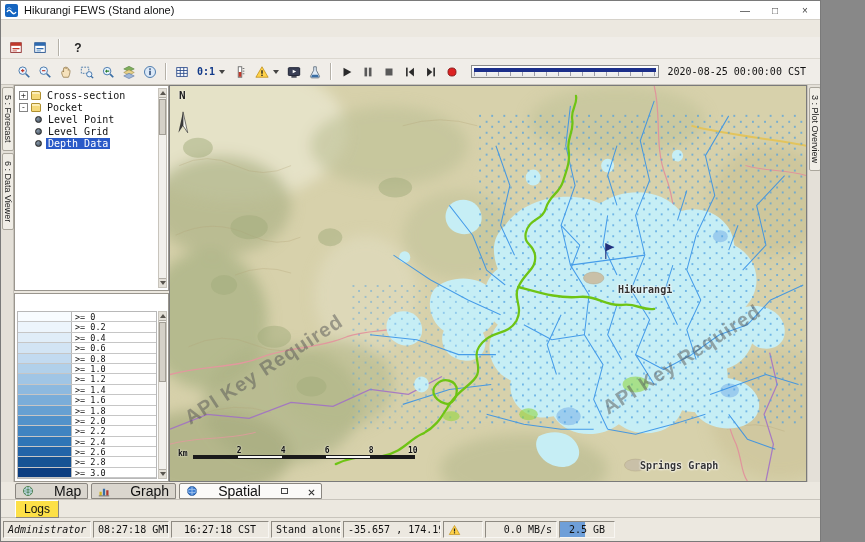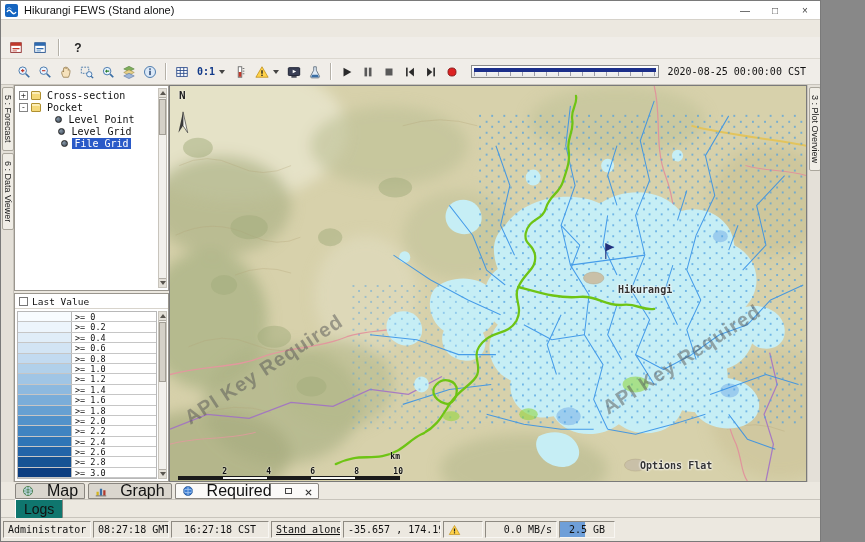--- a/index.html
+++ b/index.html
@@ -41,21 +41,21 @@
   .right-strip { position:absolute; right:0; top:0; bottom:0; width:13px; background:#e4e0d8; border-left:1px solid #c8c4bc; }
   .vtab { writing-mode:vertical-rl; font-size:9px; color:#222; background:#f0ede6; border:1px solid #aaa69c; padding:7px 0; margin:2px 1px; text-align:center; border-radius:2px; }
 
   
   .left-panel { position:absolute; left:13px; top:0; bottom:0; width:155px; background:#ece8e0; }
   .tree-panel { position:absolute; left:0; right:0; top:0; height:206px; background:#fff; border:1px solid #9a968e; }
   .tree-rows { position:absolute; left:2px; top:3px; right:11px; bottom:2px; overflow:hidden; }
   .trow { display:flex; align-items:center; height:12px; font:10px "DejaVu Sans Mono", monospace; color:#111; white-space:nowrap; }
   .texp { width:9px; height:9px; font:8px/8px "DejaVu Sans Mono", monospace; text-align:center; color:#333; margin:0 3px 0 2px; flex:0 0 9px; }
   .trow.root .texp { border:1px solid #848484; background:#fff; }
-  .trow.child { padding-left:16px;justify-content:center; }
+  .trow.child { padding-left:16px; }
   .trow.child .texp { visibility:hidden; width:2px; flex:0 0 2px; margin:0; }
   .ticon { width:10px; height:9px; margin-right:4px; flex:0 0 10px; position:relative; }
   .trow.root .ticon { background:#f5d97a; border:1px solid #b09030; border-radius:1px 2px 1px 1px; box-shadow:inset 0 2px 0 #fceeb8; }
   .trow.child .ticon { width:7px; flex:0 0 7px; height:7px; border-radius:50%; background:radial-gradient(circle at 35% 35%, #8899aa, #37414d); border:1px solid #222; }
   .tlabel { padding:0 2px; }
   .trow.selected .tlabel { background:#2a5ac8; color:#fff; }
 
   
   .legend-panel { position:absolute; left:0; right:0; top:208px; bottom:0; background:#fff; border:1px solid #9a968e; }
   .legend-head { display:flex; align-items:center; height:15px; padding-left:4px; gap:4px; border-bottom:1px solid #d8d4cc; }
@@ -81,44 +81,44 @@
   .map-lbl { position:absolute; font:bold 10px "DejaVu Sans Mono", monospace; color:#333;
       text-shadow:0 0 2px #fff, 0 0 2px #fff, 0 0 3px #fff; white-space:nowrap; }
   .lbl-hikurangi { left:448px; top:198px; }
   .lbl-springs { left:470px; top:374px; }
   .lbl-time { position:absolute; right:7px; top:360px; font:bold 10px "DejaVu Sans Mono", monospace; color:#101010;
       text-shadow:0 0 2px #fff, 0 0 3px #fff; white-space:nowrap; }
   .watermark { position:absolute; font:bold 20px "Liberation Sans", sans-serif; color:rgba(85,85,85,.5);
       transform:rotate(-33deg); white-space:nowrap; letter-spacing:1px; }
   .wm1 { left:2px; top:272px; }
   .wm2 { left:420px; top:262px; }
-  .scalebar { position:absolute; left:8px; bottom:1px; display:flex; align-items:flex-end; gap:5px;flex-direction:column; }
+  .scalebar { position:absolute; left:8px; bottom:22px; display:flex; align-items:flex-end; gap:5px; }
   .sb-unit { font:bold 8px "DejaVu Sans Mono", monospace; color:#111; text-shadow:0 0 2px #fff; margin-bottom:1px; }
   .sb-nums { display:flex; }
   .sb-num { width:44px; text-align:right; font:bold 8px "DejaVu Sans Mono", monospace; color:#111; text-shadow:0 0 2px #fff; transform:translateX(5px); }
   .sb-bar { display:flex; height:4px; border:1px solid #1a1a1a; width:222px; background:#f8f8f4; }
   .sb-bar i { flex:1; } .sb-bar i.b { background:#1a1a1a; } .sb-bar i.w { background:#f8f8f4; }
 
   
   .tabbar { position:absolute; top:481px; left:0; right:0; height:18px; background:#ece8e0; border-bottom:1px solid #c8c4bc; display:flex; align-items:center; padding-left:14px; gap:3px; }
-  .btab { height:16px; display:flex; align-items:center; gap:13px; padding:0 6px; font-size:16px; color:#111; border:1px solid #8a8680; background:#dad6ce; border-radius:2px 2px 0 0; }
+  .btab { height:16px; display:flex; align-items:center; gap:20px; padding:0 6px; font-size:14px; color:#111; border:1px solid #8a8680; background:#dad6ce; border-radius:2px 2px 0 0; }
   .btab.active { background:#fbfaf8; }
   .btab svg { width:12px; height:12px; }
   .minibox { width:7px; height:6px; border:1px solid #444; display:inline-block; }
   .minix svg { width:7px; height:7px; }
 
   
   .logsrow { position:absolute; top:499px; left:0; right:0; height:18px; background:#ece8e0; border-bottom:1px solid #c8c4bc; display:flex; align-items:center; padding-left:14px; }
-  .logsbtn { font-size:14px; color:#111; background:#0f766e; border:1px solid; border-color:#fff #8a8680 #8a8680 #fff; padding:1px 8px; }
+  .logsbtn { font-size:12px; color:#111; background:#fde047; border:1px solid; border-color:#fff #8a8680 #8a8680 #fff; padding:1px 8px; }
 
   
   .statusbar { position:absolute; top:517px; left:0; right:0; height:23px; background:#ece8e0; display:flex; align-items:center; padding:0 1px; }
   .seg { height:17px; margin:0 1px; border:1px solid; border-color:#8e8a82 #f8f6f2 #f8f6f2 #8e8a82; font:10px/15px "DejaVu Sans Mono", monospace; color:#111; padding:0 4px; white-space:nowrap; overflow:hidden; background:#ece8e0; }
-  .s-user { width:88px; } .s-systime { flex:1; } .s-gmt { width:76px; text-align:center; }
-  .s-cst { width:98px; text-align:center; } .s-mode { width:70px; text-align:left;text-decoration:underline; }
+  .s-user { width:88px;font-style:italic; } .s-systime { flex:1; } .s-gmt { width:76px; text-align:center; }
+  .s-cst { width:98px; text-align:center; } .s-mode { width:70px; text-align:left; }
   .s-coord { width:98px; text-align:center; } .s-warn { width:40px; display:flex; align-items:center; }
   .s-rate { width:72px; text-align:right; } .s-mem { width:56px; position:relative; text-align:center; padding:0; }
   .s-warn svg { width:13px; height:12px; }
   .memfill { position:absolute; left:0; top:0; bottom:0; width:46%; background:#6f9fd8; }
   .memtext { position:relative; z-index:1; }
 </style>
 </head>
 <body>
 
 <div class="app">
@@ -319,39 +319,35 @@
 
             <div class="trow child">
               <span class="texp"></span>
               <span class="ticon"></span>
               <span class="tlabel">Level Grid</span>
             </div>
 
             <div class="trow child selected">
               <span class="texp"></span>
               <span class="ticon"></span>
-              <span class="tlabel">File Grid</span>
+              <span class="tlabel">Depth Data</span>
             </div>
           </div>
         <div class="vscroll">
           <div class="sbtn">
               <span class="arr-up"></span>
             </div>
           <div class="sthumb"></div>
           <div class="sbtn bottom">
               <span class="arr-down"></span>
             </div>
         </div>
       </div>
 
       <div class="legend-panel">
-        <div class="legend-head">
-          <span class="checkbox"></span>
-          <span class="legend-title">Last Value</span>
-        </div>
         <div class="legend-rows">
 
             <div class="lrow">
               <span class="lswatch" style="background: rgb(248, 252, 255);"></span>
               <span class="llabel">&gt;= 0</span>
             </div>
 
             <div class="lrow">
               <span class="lswatch" style="background: rgb(237, 245, 252);"></span>
               <span class="llabel">&gt;= 0.2</span>
@@ -565,21 +561,21 @@
         <g>
           <polygon points="14,26 9,47 14,40" fill="#3a3a3a"></polygon>
           <polygon points="14,26 19,47 14,40" fill="#f5f5f0" stroke="#3a3a3a" stroke-width=".7"></polygon>
         </g>
       </svg>
 
       <span class="compass-n">N</span>
       <span class="watermark wm1">API Key Required</span>
       <span class="watermark wm2">API Key Required</span>
       <span class="map-lbl lbl-hikurangi">Hikurangi</span>
-      <span class="map-lbl lbl-springs">Options Flat</span>
+      <span class="map-lbl lbl-springs">Springs Graph</span>
 
       <div class="scalebar">
         <span class="sb-unit">km</span>
         <div>
           <div class="sb-nums">
 
           <span class="sb-num">2</span>
               <span class="sb-num">4</span>
               <span class="sb-num">6</span>
               <span class="sb-num">8</span>
@@ -617,21 +613,21 @@
           <path d="M1 14.5h14" stroke="#555"></path>
         </svg>
       <span>Graph</span>
     </span>
     <span class="btab active">
       <svg viewBox="0 0 16 16">
           <circle cx="8" cy="8" r="6" fill="#3f7fd4" stroke="#1a4a8a"></circle>
           <ellipse cx="8" cy="8" rx="6" ry="2.4" fill="none" stroke="#cfe2f8" stroke-width=".8"></ellipse>
           <path d="M8 2v12" stroke="#cfe2f8" stroke-width=".8"></path>
         </svg>
-      <span>Required</span>
+      <span>Spatial</span>
       <span class="minibox"></span>
       <span class="minix">
         <svg viewBox="0 0 8 8">
             <path d="M1 1 L7 7 M7 1 L1 7" stroke="#333" stroke-width="1.3"></path>
           </svg>
       </span>
     </span>
   </div>
 
   <div class="logsrow">

